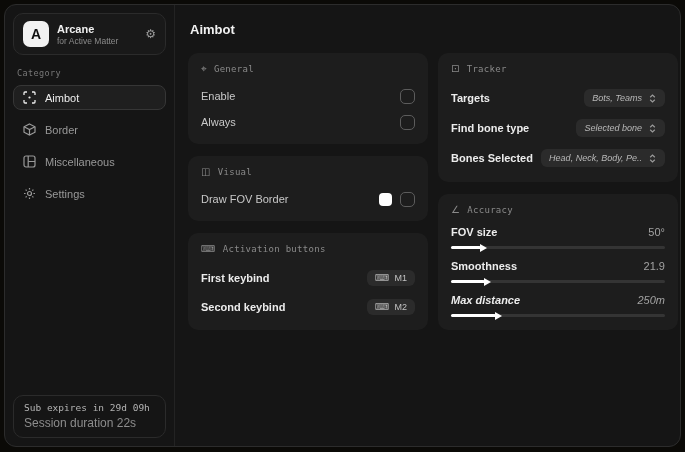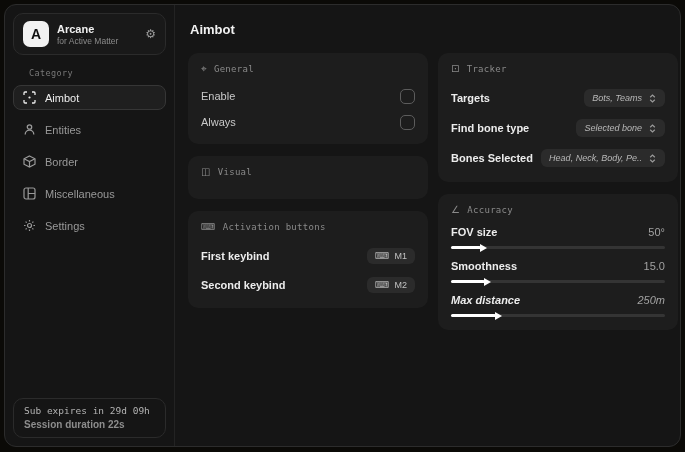--- a/index.html
+++ b/index.html
@@ -38,21 +38,21 @@
     flex:0 0 26px;
   }
   .brand-text { display:flex; flex-direction:column; gap:1px; }
   .brand-name { font-size:11px; font-weight:bold; color:#f0f0f0; }
   .brand-sub { font-size:8.5px; color:#8b8b8b; }
   .brand-gear {
     margin-left:auto; color:#9a9a9a; font-size:12px; line-height:1;
     font-family:"DejaVu Sans",sans-serif;
   }
   .category-label {
-    margin:13px 4px 7px 16px;
+    margin:13px 4px 7px 4px;
     font-family:"DejaVu Sans Mono",monospace;
     font-size:8.5px; color:#787878; letter-spacing:.4px;
   }
   .nav { display:flex; flex-direction:column; gap:7px; }
   .nav-item {
     display:flex; align-items:center; gap:9px;
     padding:5px 9px; border-radius:8px;
     border:1px solid transparent;
     font-size:11px; color:#999; cursor:default;
   }
@@ -64,21 +64,21 @@
   .sidebar-footer {
     margin-top:auto;
     border:1px solid #2b2b2b; border-radius:10px;
     padding:6px 10px 7px 10px;
     display:flex; flex-direction:column; gap:3px;
   }
   .sub-expires {
     font-family:"DejaVu Sans Mono",monospace;
     font-size:9.5px; color:#b3b3b3;
   }
-  .session-duration { font-size:10px; font-weight:bold; color:#8d8d8d; }
+  .session-duration { font-size:12px; font-weight:normal; color:#8d8d8d; }
   
   .main { flex:1; padding:12px 13px; overflow:hidden; }
   .page-title { font-size:13px; font-weight:bold; color:#f2f2f2; margin:5px 0 16px 2px; }
   .columns { display:flex; gap:10px; align-items:flex-start; }
   .col { width:240px; flex:0 0 240px; display:flex; flex-direction:column; gap:12px; }
   .card {
     background:#1d1d1d; border-radius:10px;
     padding:11px 13px; width:100%;
   }
   .card-header {
@@ -165,29 +165,20 @@
             <path d="M1 4 V2 a1 1 0 0 1 1-1 H4"></path>
               <path d="M9 1 h2 a1 1 0 0 1 1 1 v2"></path>
             <path d="M12 9 v2 a1 1 0 0 1 -1 1 H9"></path>
               <path d="M4 12 H2 a1 1 0 0 1 -1 -1 V9"></path>
             <circle cx="6.5" cy="6.5" r="1.1" fill="#ededed" stroke="none"></circle>
           </svg>
         </span>
         <span>Aimbot</span>
       </div>
 
-      <div class="nav-item">
-        <span class="nav-icon">
-          <svg width="13" height="13" viewBox="0 0 13 13" fill="none" stroke="#999" stroke-width="1.3">
-            <circle cx="6.5" cy="4" r="2.2"></circle>
-              <path d="M2.2 11.5 a4.3 4.3 0 0 1 8.6 0"></path>
-          </svg>
-        </span>
-        <span>Entities</span>
-      </div>
 
       <div class="nav-item">
         <span class="nav-icon">
           <svg width="13" height="13" viewBox="0 0 13 13" fill="none" stroke="#999" stroke-width="1.2">
             <path d="M6.5 1 L12 3.8 V9.2 L6.5 12 L1 9.2 V3.8 Z"></path>
             <path d="M1 3.8 L6.5 6.6 L12 3.8"></path>
               <path d="M6.5 6.6 V12"></path>
           </svg>
         </span>
         <span>Border</span>
@@ -243,20 +234,27 @@
           <div class="row">
             <span class="row-label">Always</span>
             <span class="checkbox"></span>
           </div>
         </div>
 
         <div class="card">
           <div class="card-header">
             <span class="section-icon">◫</span>
             <span>Visual</span>
+          </div>
+          <div class="row">
+            <span class="row-label">Draw FOV Border</span>
+            <span class="controls">
+              <span class="swatch" style="background: rgb(255, 255, 255);"></span>
+              <span class="checkbox"></span>
+            </span>
           </div>
         </div>
 
         <div class="card">
           <div class="card-header">
             <span class="section-icon">⌨</span>
             <span>Activation buttons</span>
           </div>
           <div class="row kb-row">
             <span class="row-label bold">First keybind</span>
@@ -338,21 +336,21 @@
             <div class="slider-track">
               <div class="slider-fill" style="width: 14%;">
                 <span class="slider-thumb"></span>
               </div>
             </div>
           </div>
 
           <div class="slider-group">
             <div class="slider-head">
               <span class="row-label bold">Smoothness</span>
-              <span class="slider-value">15.0</span>
+              <span class="slider-value">21.9</span>
             </div>
             <div class="slider-track">
               <div class="slider-fill" style="width: 16%;">
                 <span class="slider-thumb"></span>
               </div>
             </div>
           </div>
 
           <div class="slider-group">
             <div class="slider-head">

